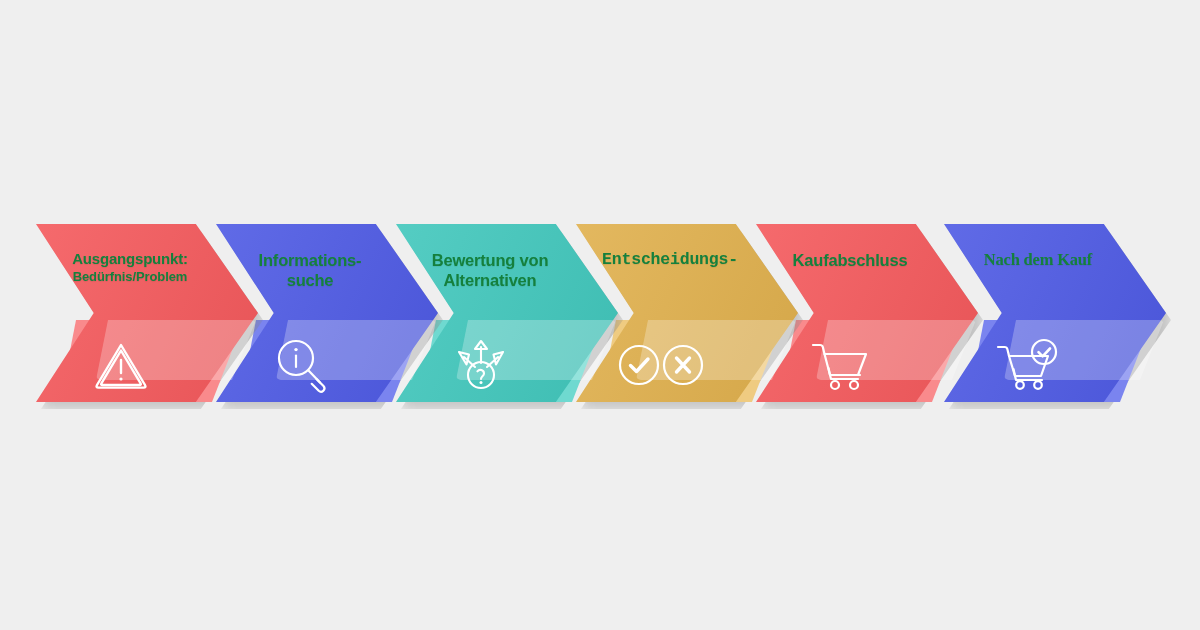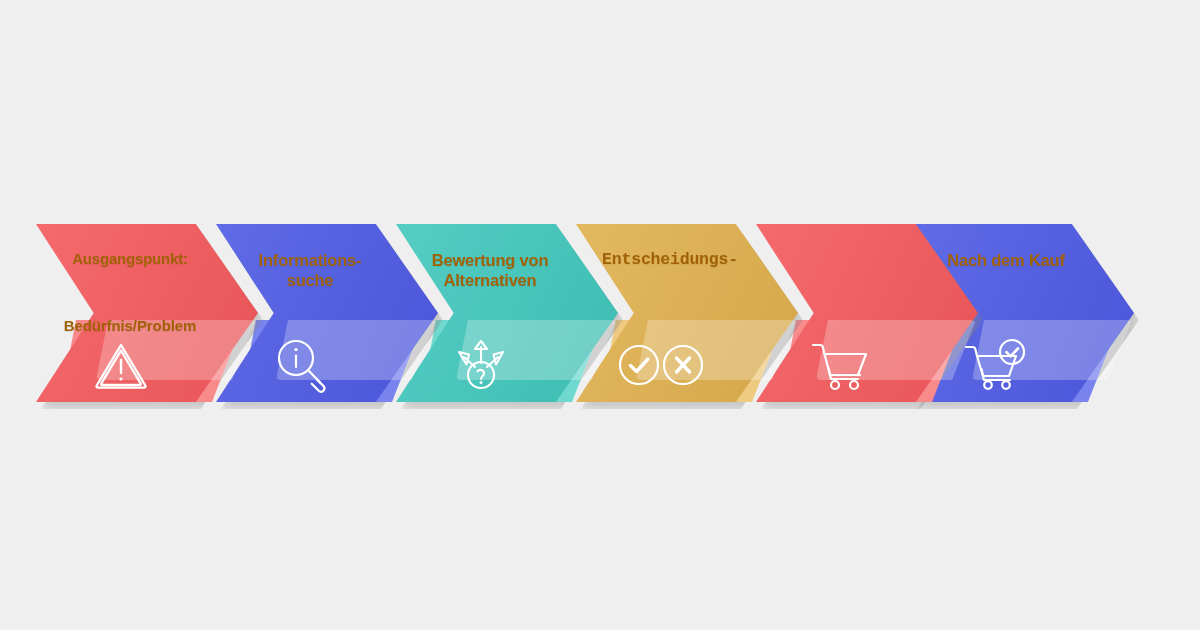--- a/index.html
+++ b/index.html
@@ -67,34 +67,33 @@
     clip-path: polygon(12px 0, 100% 0, calc(100% - 24px) 100%, 0 100%);
     background:rgba(255,255,255,0.26);
     border-radius:5px;
   }
 
   .label {
     position:absolute;
     left:10px; right:44px;
     top:26px;
     text-align:center;
-    color:#a16207;
+    color:#15803d;
     font-weight:bold;
     font-size:16.5px;
     line-height:1.24;
     letter-spacing:-0.2px;
     text-shadow:0 1px 1px rgba(0,0,0,0.07);
     white-space:pre-line;
   }
   .label.small { font-size:15px; }
   .label .sub {
     display:block;
-    font-size:15px;
+    font-size:13px;
     letter-spacing:-0.1px;
-    margin-top:48px;
   }
 
   .icon-wrap {
     position:absolute;
     left:30px;
     top:112px;
     width:110px;
     height:58px;
     display:flex;
     align-items:center;
@@ -170,32 +169,33 @@
       <circle cx="65" cy="21" r="19"></circle>
       <path d="M58.5 14 L71.5 28 M71.5 14 L58.5 28" stroke-width="3.4"></path>
     </svg>
       </div>
     </div>
     <div class="step" style="left: 756px; z-index: 16;">
       <div class="shadow"></div>
       <div class="underlay" style="background: rgb(249, 138, 140);"></div>
       <div class="arrow" style="background: rgb(244, 89, 92);"></div>
       <div class="panel"></div>
+      <div class="label"><span>Kaufabschluss</span></div>
       <div class="icon-wrap">
     <svg width="62" height="52" viewBox="0 0 62 52" fill="none" stroke="#fff" stroke-width="2.2" stroke-linecap="round" stroke-linejoin="round">
       <path d="M3 6 h7 a3 3 0 0 1 2.9 2.3 L14.5 15"></path>
       <path d="M14.5 15 H56 L48 36 H20 Z"></path>
       <line x1="20" y1="36" x2="50" y2="36"></line>
       <path d="M18.5 29 L20 36 L21 40 H48"></path>
       <circle cx="25" cy="46" r="4"></circle>
       <circle cx="44" cy="46" r="4"></circle>
     </svg>
       </div>
     </div>
-    <div class="step" style="left: 912px; z-index: 15;">
+    <div class="step" style="left: 944px; z-index: 15; font-family: Liberation Serif, serif;">
       <div class="shadow"></div>
       <div class="underlay" style="background: rgb(122, 132, 239);"></div>
       <div class="arrow" style="background: rgb(78, 90, 228);"></div>
       <div class="panel"></div>
       <div class="label"><span>Nach dem Kauf</span></div>
       <div class="icon-wrap">
     <svg width="66" height="54" viewBox="0 0 66 54" fill="none" stroke="#fff" stroke-width="2.2" stroke-linecap="round" stroke-linejoin="round">
       <path d="M2 9 h6.5 a3 3 0 0 1 2.9 2.3 L13 18"></path>
       <path d="M13 18 H52 L45 38 H19 Z"></path>
       <path d="M17.5 31 L19 38 L20 42 H46"></path>

